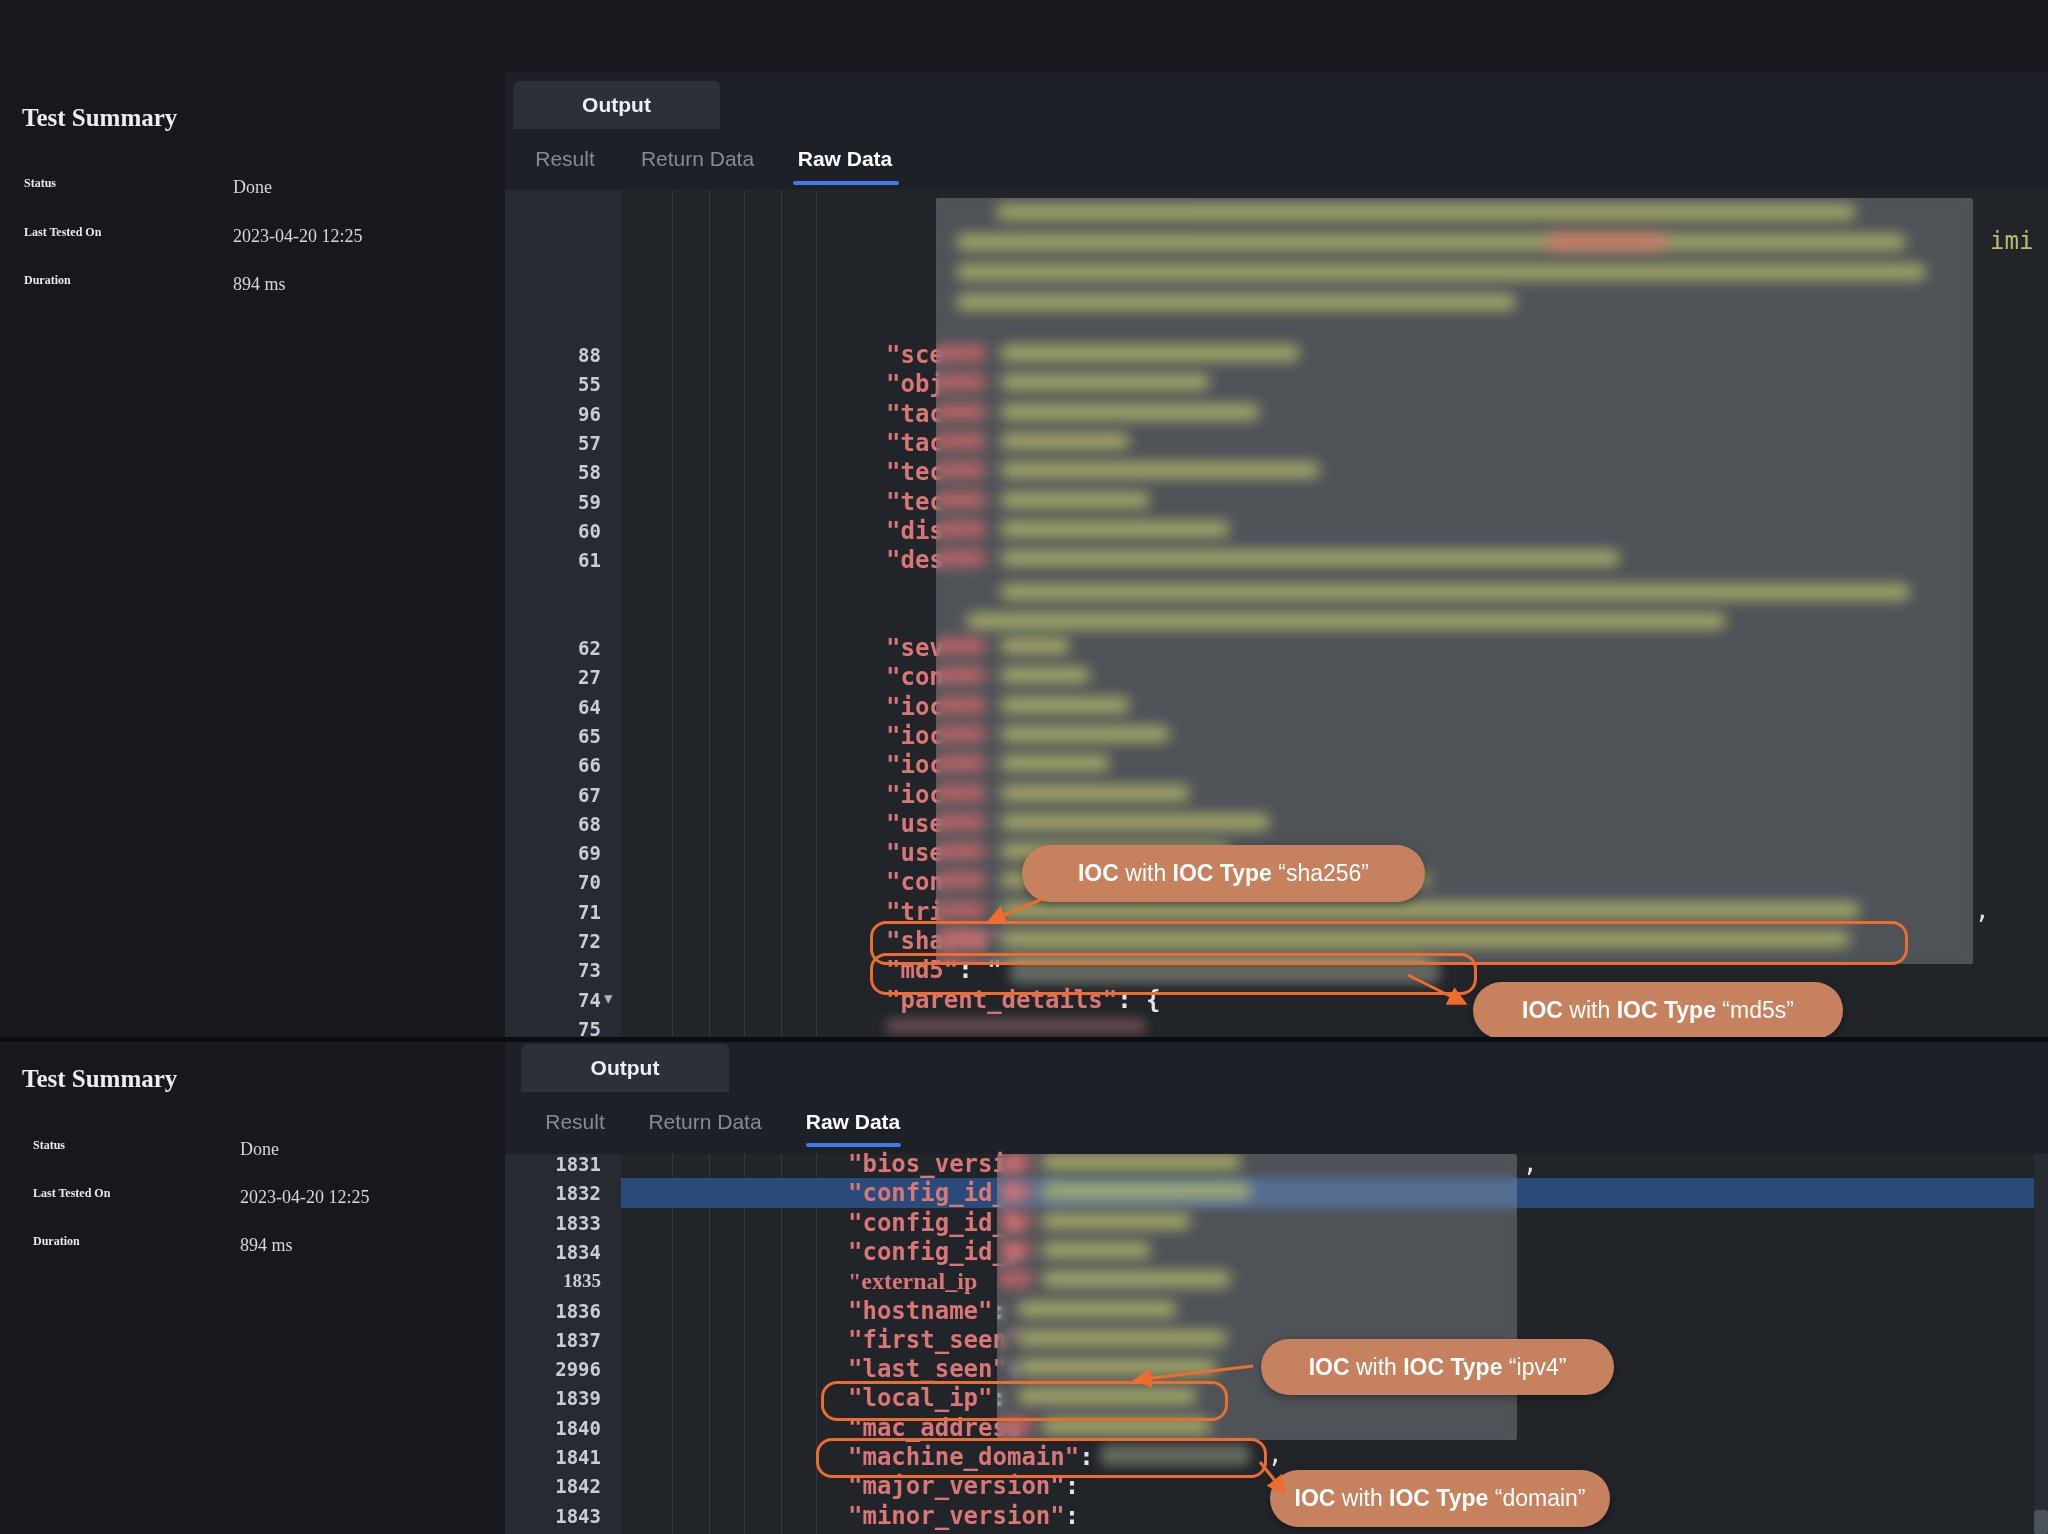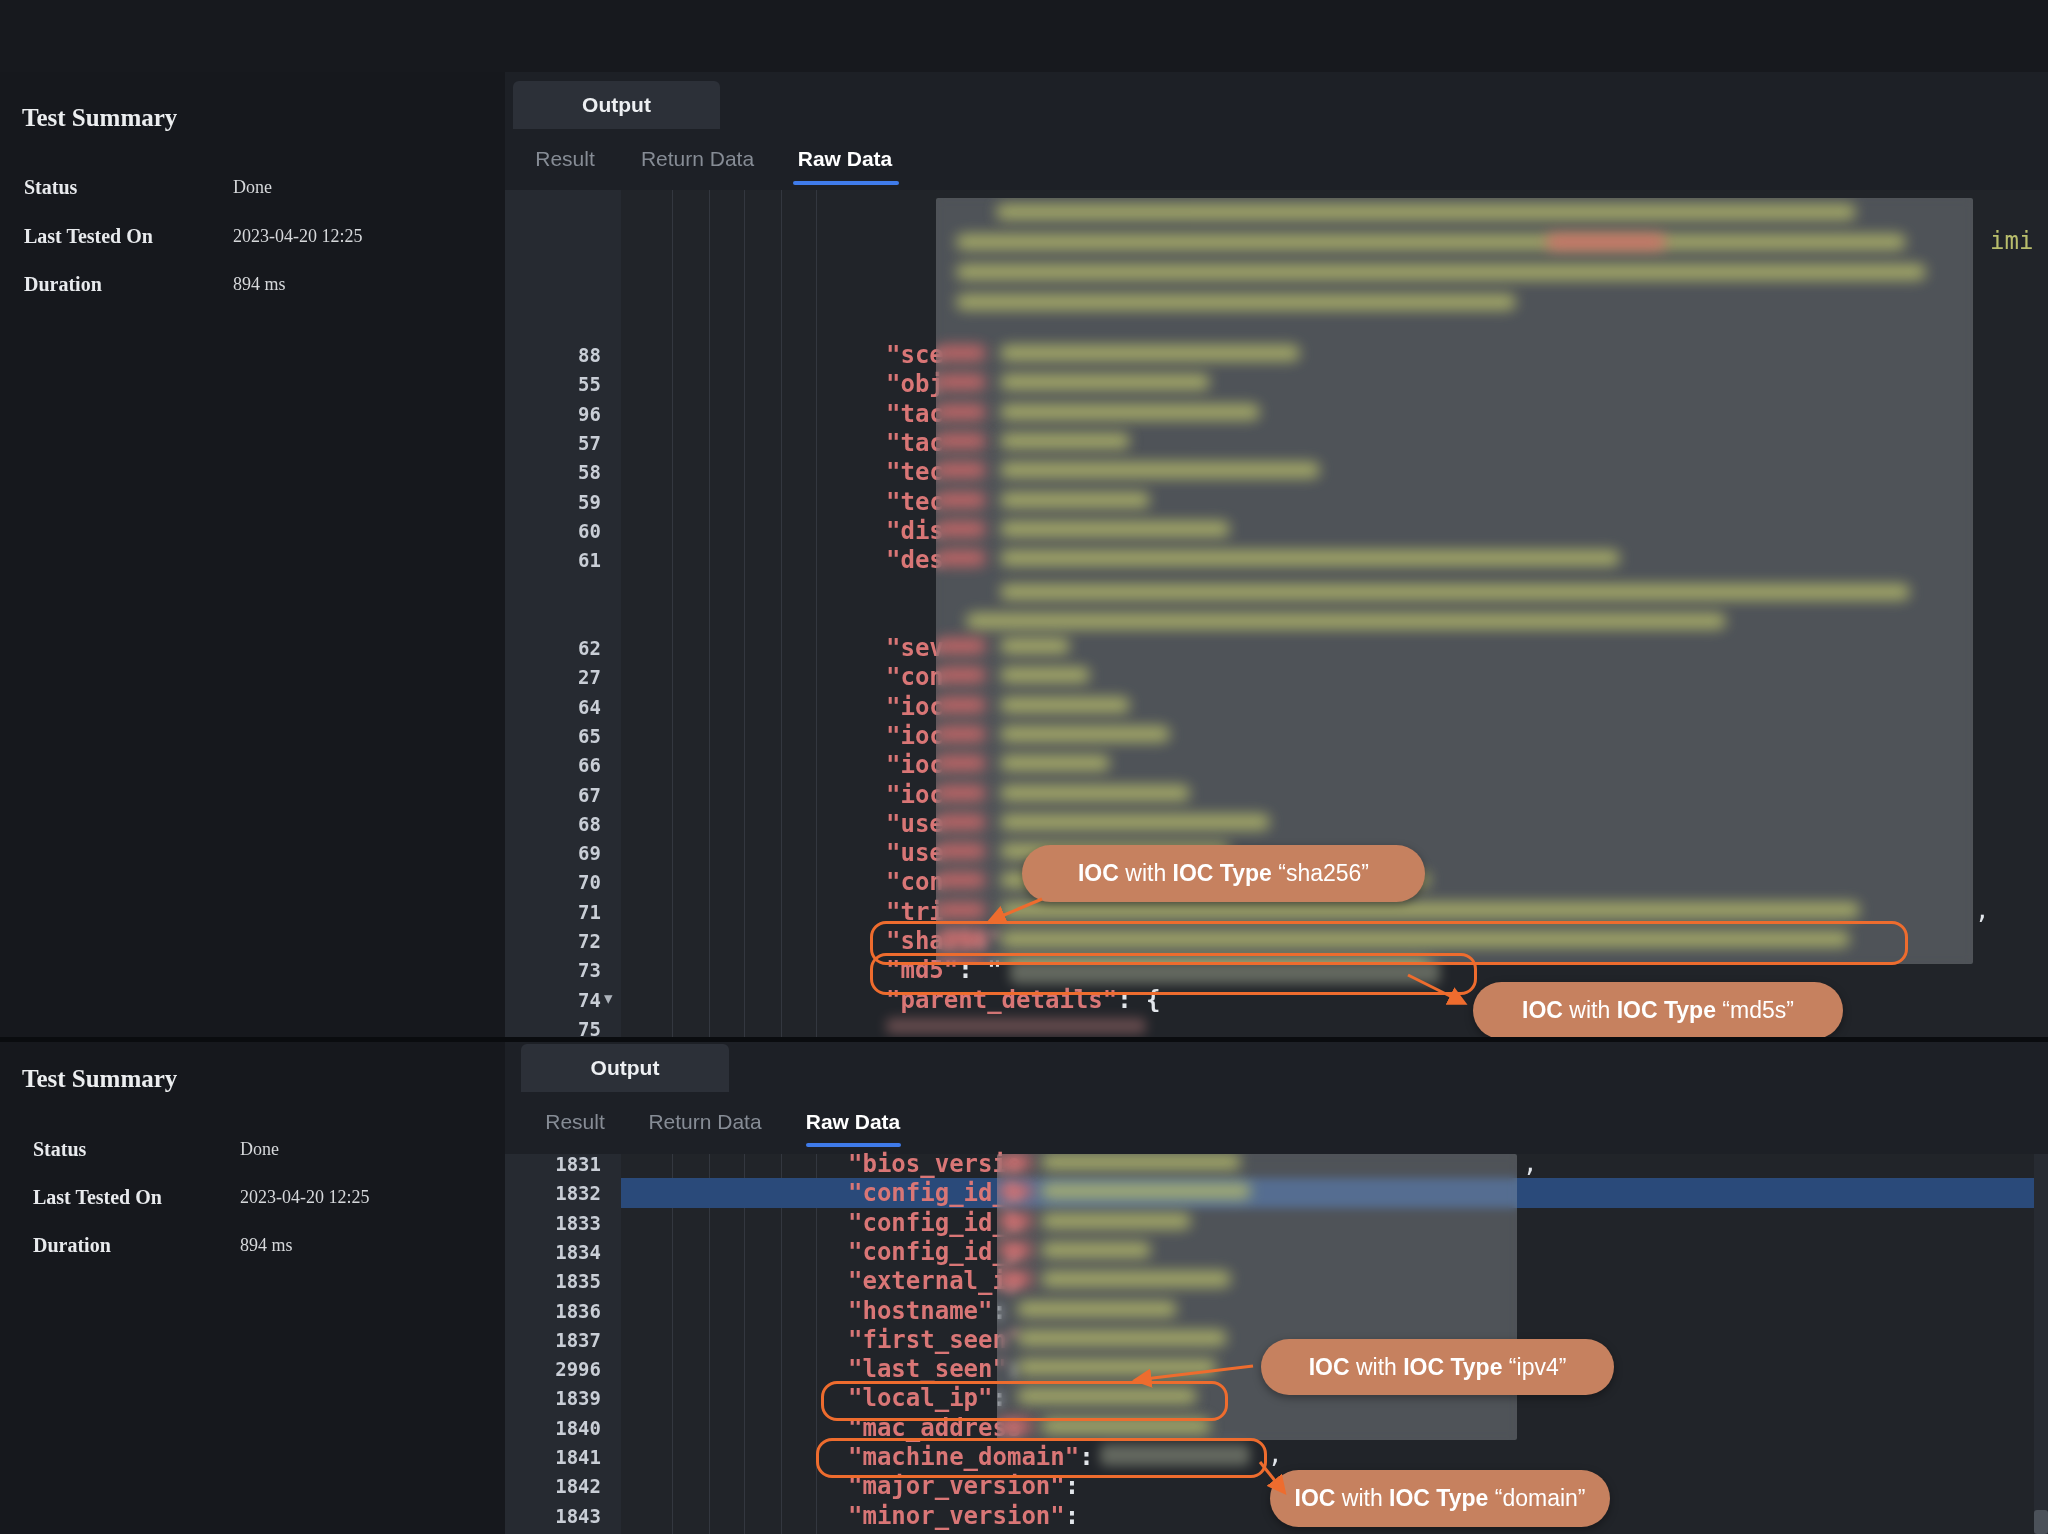--- a/index.html
+++ b/index.html
@@ -14,21 +14,21 @@
   .wbtn{color:#cfd3d9;font-size:26px;line-height:26px;cursor:pointer;}
 
   
   .panel{position:absolute;left:0;width:100%;overflow:hidden;background:#1d2026;}
   #panel-top{top:72px;height:965px;}
   #panel-bottom{top:1042px;height:492px;}
   .divider{position:absolute;left:0;top:1037px;width:100%;height:5px;background:#0a0c0f;z-index:9;}
 
   .sidebar{position:absolute;left:0;top:0;width:505px;height:100%;background:#16181d;font-family:Liberation Serif, serif;}
   .s-title{position:absolute;font-size:25px;font-weight:bold;color:#eceef0;}
-  .s-label{position:absolute;font-size:20px;font-weight:bold;color:#e8eaed;}
+  .s-label{position:absolute;font-size:12px;font-weight:bold;color:#e8eaed;}
   .s-value{position:absolute;font-size:18px;color:#d6d8db;}
 
   .tab{position:absolute;background:#2c3038;border-radius:6px 6px 0 0;color:#edeff2;
        font-size:21px;font-weight:bold;display:flex;align-items:center;justify-content:center;cursor:pointer;}
   .subtab{position:absolute;font-size:21px;color:#868c95;display:flex;align-items:center;
           justify-content:center;cursor:pointer;height:30px;}
   .subtab.active{color:#ffffff;font-weight:600;}
   .underline{position:absolute;height:4px;background:#3f7bea;border-radius:2px;}
 
   
@@ -310,21 +310,21 @@
           <span class="code"><i class="k">"config_id_b</i><i class="p"></i></span>
         </div>
         <div class="crow" style="top: 166px;">
           <span class="ln">1833</span>
           <span class="code"><i class="k">"config_id_b</i><i class="p"></i></span>
         </div>
         <div class="crow" style="top: 195px;">
           <span class="ln">1834</span>
           <span class="code"><i class="k">"config_id_p</i><i class="p"></i></span>
         </div>
-        <div class="crow" style="top: 224px;">
+        <div class="crow" style="top: 224px; font-family: Liberation Serif, serif;">
           <span class="ln">1835</span>
           <span class="code"><i class="k">"external_ip</i><i class="p"></i></span>
         </div>
         <div class="crow" style="top: 254px;">
           <span class="ln">1836</span>
           <span class="code"><i class="k">"hostname"</i><i class="p">:</i></span>
         </div>
         <div class="crow" style="top: 283px;">
           <span class="ln">1837</span>
           <span class="code"><i class="k">"first_seen"</i><i class="p"></i></span>

